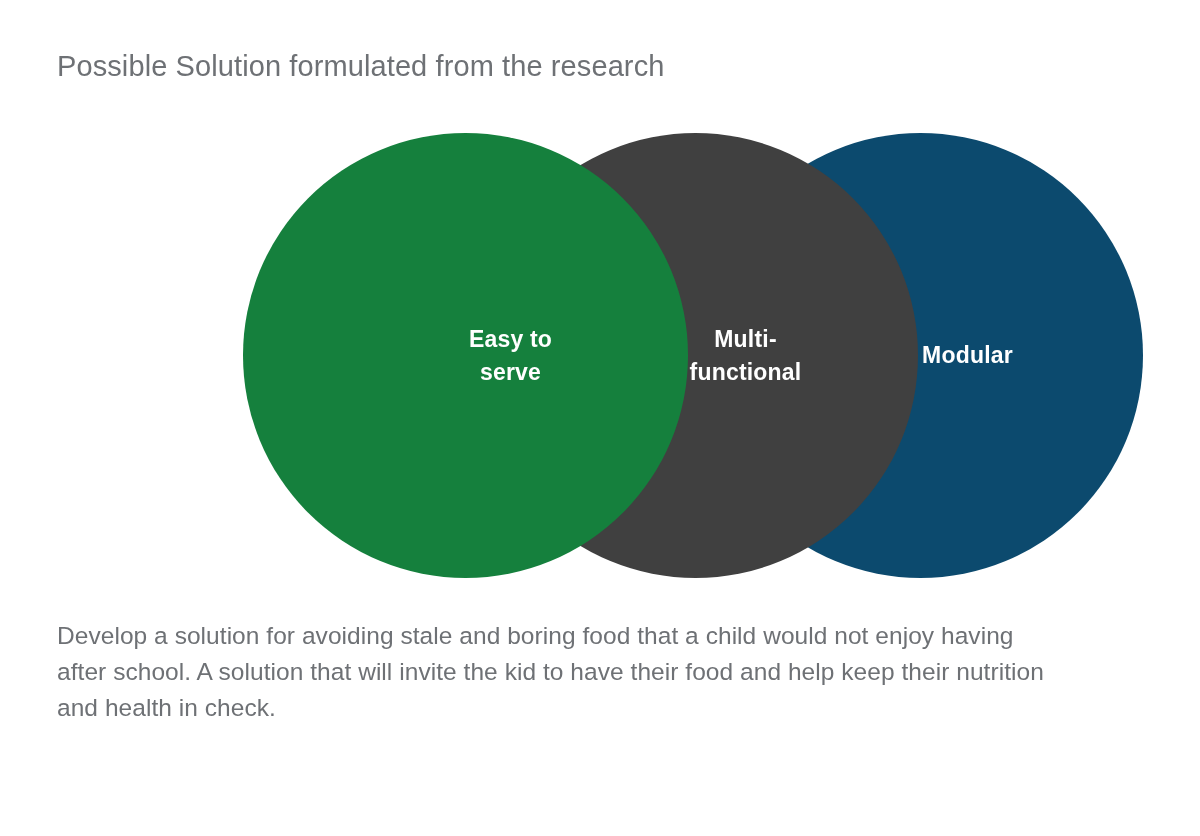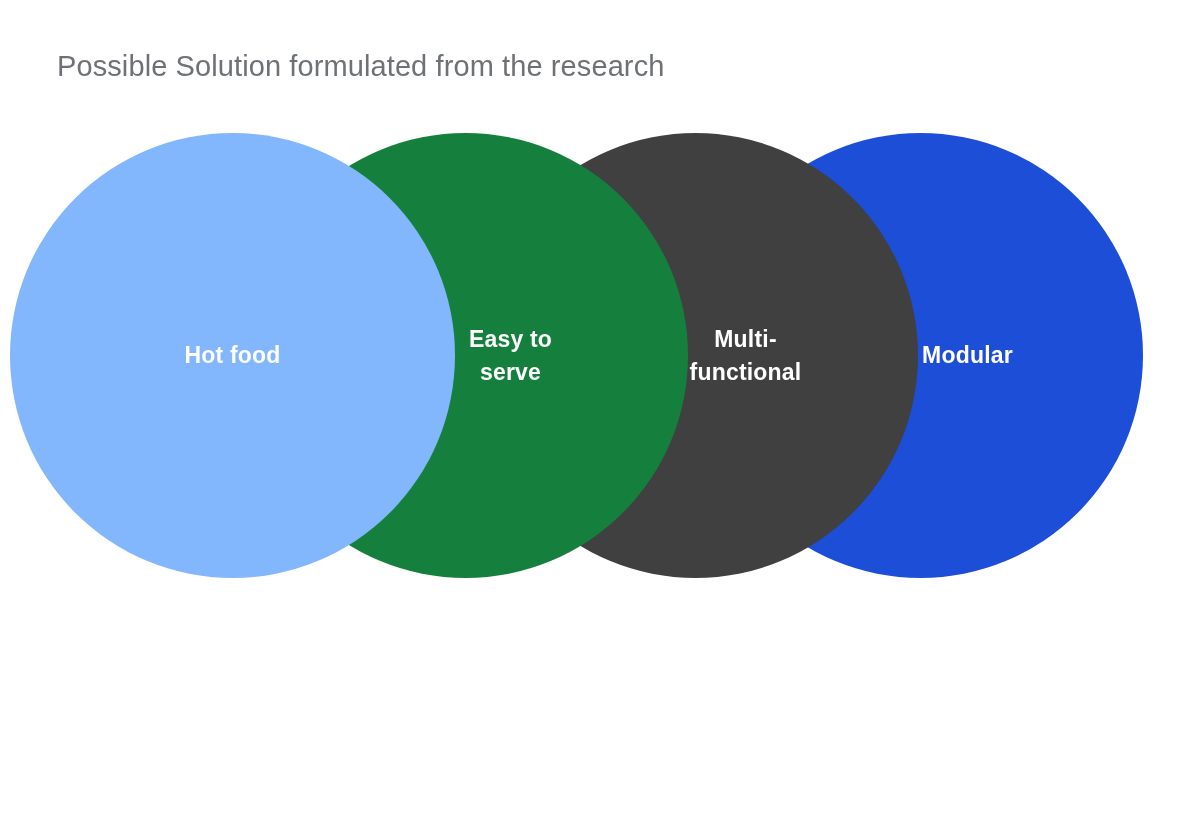--- a/index.html
+++ b/index.html
@@ -98,34 +98,34 @@
 </style>
 </head>
 <body>
 
 <div id="slide" style="background: rgb(255, 255, 255);">
 
   <div id="page-title" style="color: rgb(110, 113, 117);">Possible Solution formulated from the research</div>
 
   <div id="circle-band">
 
-    <div class="venn-circle" id="circle-1" style="background: rgb(130, 182, 253);">
-      <div class="venn-label">Hot food</div>
-    </div>
 
     <div class="venn-circle" id="circle-2" style="background: #15803d;">
       <div class="venn-label">Easy to
 serve</div>
     </div>
 
     <div class="venn-circle" id="circle-3" style="background: #404040;">
       <div class="venn-label">Multi-
 functional</div>
     </div>
 
-    <div class="venn-circle" id="circle-4" style="background: #1d4ed8;">
+    <div class="venn-circle" id="circle-4" style="background: #0c4a6e;">
       <div class="venn-label">Modular</div>
     </div>
 
   </div>
 
+  <div id="description" style="color: rgb(110, 113, 117);">
+    <p>Develop a solution for avoiding stale and boring food that a child would not enjoy having after school. A solution that will invite the kid to have their food and help keep their nutrition and health in check.</p>
+  </div>
 
 </div>
 
 </body></html>

